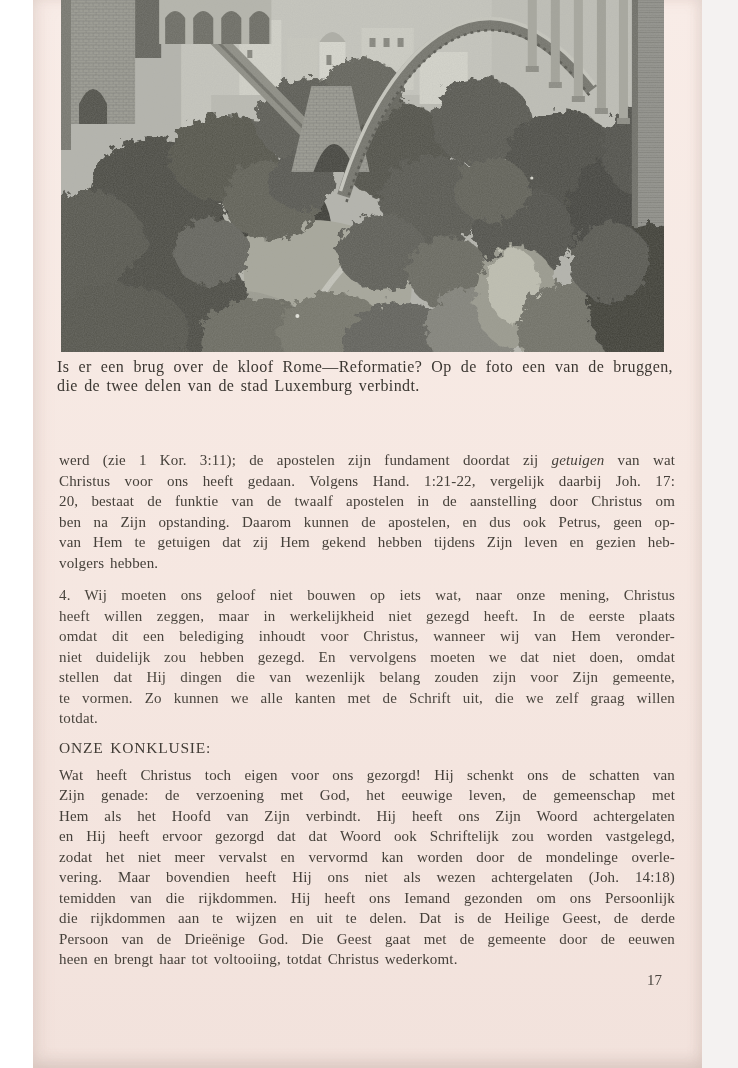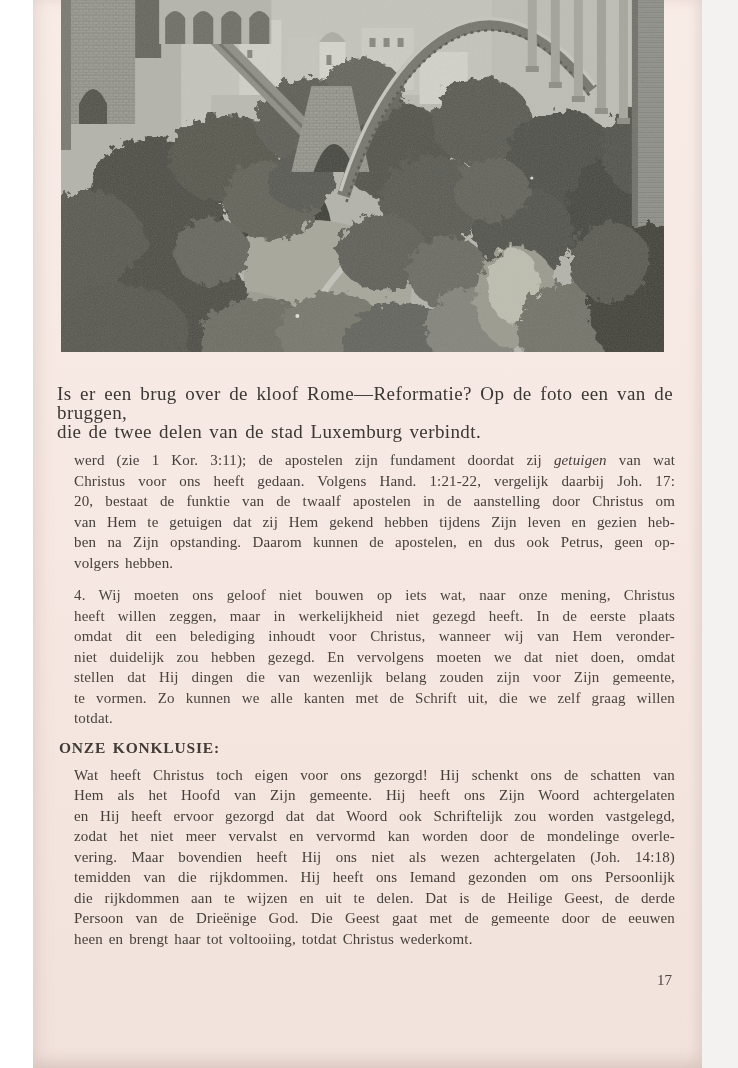--- a/index.html
+++ b/index.html
@@ -29,23 +29,23 @@
   .photo {
     position: absolute;
     left: 28px; top: 0;
     width: 603px; height: 352px;
     overflow: hidden;
     background: #b5b5ae;
   }
   .photo svg { display: block; width: 100%; height: 100%; }
   .caption {
     position: absolute;
-    left: 24px; top: 384px;
+    left: 24px; top: 357px;
     width: 616px;
-    font-size: 19px;
+    font-size: 16px;
     line-height: 19px;
     letter-spacing: .4px;
     word-spacing: 2px;
     color: #3b3732;
   }
   .content {
     position: absolute;
     left: 26px; top: 450px;
     width: 616px;
     font-size: 15px;
@@ -53,34 +53,34 @@
     letter-spacing: .15px;
     word-spacing: 2px;
     color: #45403a;
   }
   .line {
     text-align: justify;
     text-align-last: justify;
     text-justify: inter-word;
   }
   .line.last { text-align-last: left; }
-  .para { margin: 0 0 12px 15px; }
+  .para { margin: 0 0 12px 0; }
   .para.italic { color: #4a453e; margin-bottom: 8px; }
   .heading {
     margin: 0 0 6px 0;
     font-size: 15.5px;
-    font-weight: 700;
+    font-weight: 400;
     line-height: 22px;
     letter-spacing: .8px;
     color: #413c36;
   }
   .pagenum {
     position: absolute;
     top: 972px;
-    right: 30px;
+    right: 40px;
     font-size: 15px;
     color: #4a453f;
   }
 </style>
 </head>
 <body>
 
 <div class="scan">
   <div class="page">
 
@@ -225,37 +225,38 @@
     <div class="caption">
         <div class="line">Is er een brug over de kloof Rome—Reformatie? Op de foto een van de bruggen,</div>
         <div class="line last">die de twee delen van de stad Luxemburg verbindt.</div>
       </div>
 
     <div class="content">
       <div class="para">
           <div class="line">werd (zie 1 Kor. 3:11); de apostelen zijn fundament doordat zij <i>getuigen</i> van wat</div>
           <div class="line">Christus voor ons heeft gedaan. Volgens Hand. 1:21-22, vergelijk daarbij Joh. 17:</div>
           <div class="line">20, bestaat de funktie van de twaalf apostelen in de aanstelling door Christus om</div>
+          <div class="line">ben na Zijn opstanding. Daarom kunnen de apostelen, en dus ook Petrus, geen op-</div>
           <div class="line">van Hem te getuigen dat zij Hem gekend hebben tijdens Zijn leven en gezien heb-</div>
-          <div class="line">ben na Zijn opstanding. Daarom kunnen de apostelen, en dus ook Petrus, geen op-</div>
           <div class="line last">volgers hebben.</div>
         </div>
       <div class="para italic">
           <div class="line">4. Wij moeten ons geloof niet bouwen op iets wat, naar onze mening, Christus</div>
           <div class="line">heeft willen zeggen, maar in werkelijkheid niet gezegd heeft. In de eerste plaats</div>
           <div class="line">omdat dit een belediging inhoudt voor Christus, wanneer wij van Hem veronder-</div>
           <div class="line">niet duidelijk zou hebben gezegd. En vervolgens moeten we dat niet doen, omdat</div>
           <div class="line">stellen dat Hij dingen die van wezenlijk belang zouden zijn voor Zijn gemeente,</div>
           <div class="line">te vormen. Zo kunnen we alle kanten met de Schrift uit, die we zelf graag willen</div>
           <div class="line last">totdat.</div>
         </div>
       <h2 class="heading">ONZE KONKLUSIE:</h2>
       <div class="para">
           <div class="line">Wat heeft Christus toch eigen voor ons gezorgd! Hij schenkt ons de schatten van</div>
-          <div class="line">Hem als het Hoofd van Zijn gemeente. Hij heeft ons Zijn Woord achtergelaten</div>
+          <div class="line">Zijn genade: de verzoening met God, het eeuwige leven, de gemeenschap met</div>
+          <div class="line">Hem als het Hoofd van Zijn verbindt. Hij heeft ons Zijn Woord achtergelaten</div>
           <div class="line">en Hij heeft ervoor gezorgd dat dat Woord ook Schriftelijk zou worden vastgelegd,</div>
           <div class="line">zodat het niet meer vervalst en vervormd kan worden door de mondelinge overle-</div>
           <div class="line">vering. Maar bovendien heeft Hij ons niet als wezen achtergelaten (Joh. 14:18)</div>
           <div class="line">temidden van die rijkdommen. Hij heeft ons Iemand gezonden om ons Persoonlijk</div>
           <div class="line">die rijkdommen aan te wijzen en uit te delen. Dat is de Heilige Geest, de derde</div>
           <div class="line">Persoon van de Drieënige God. Die Geest gaat met de gemeente door de eeuwen</div>
           <div class="line last">heen en brengt haar tot voltooiing, totdat Christus wederkomt.</div>
         </div>
     </div>
 

